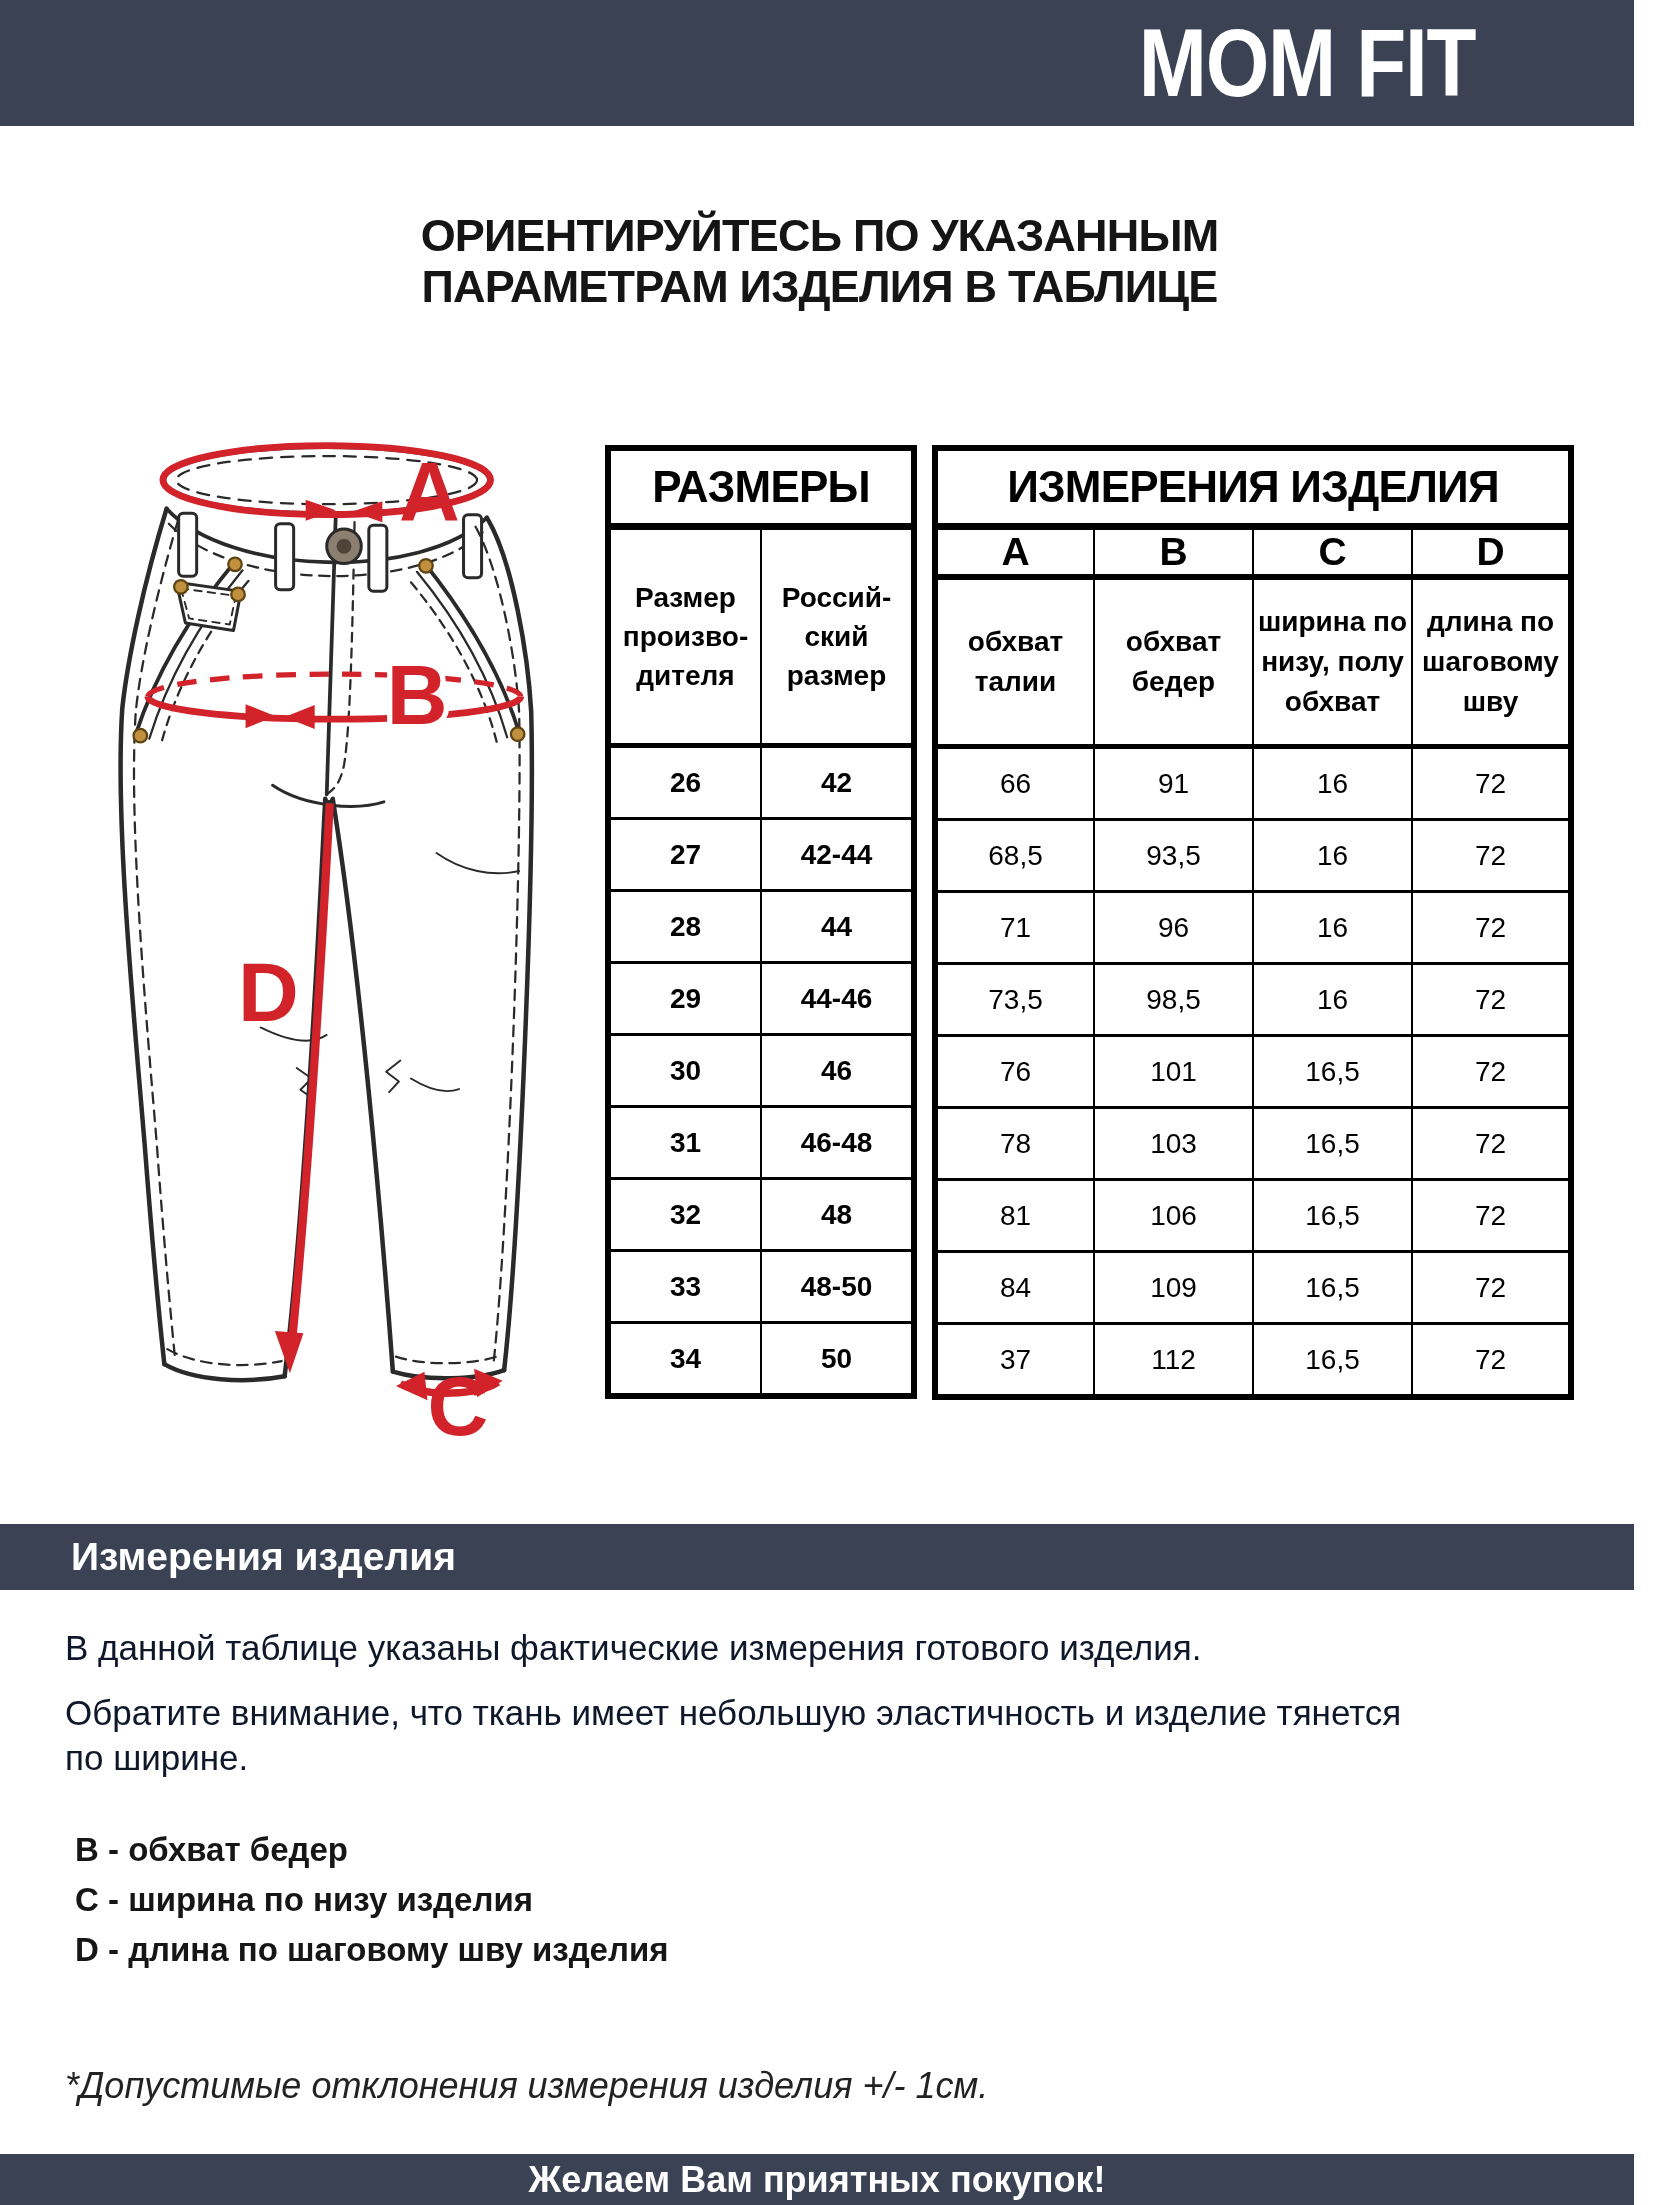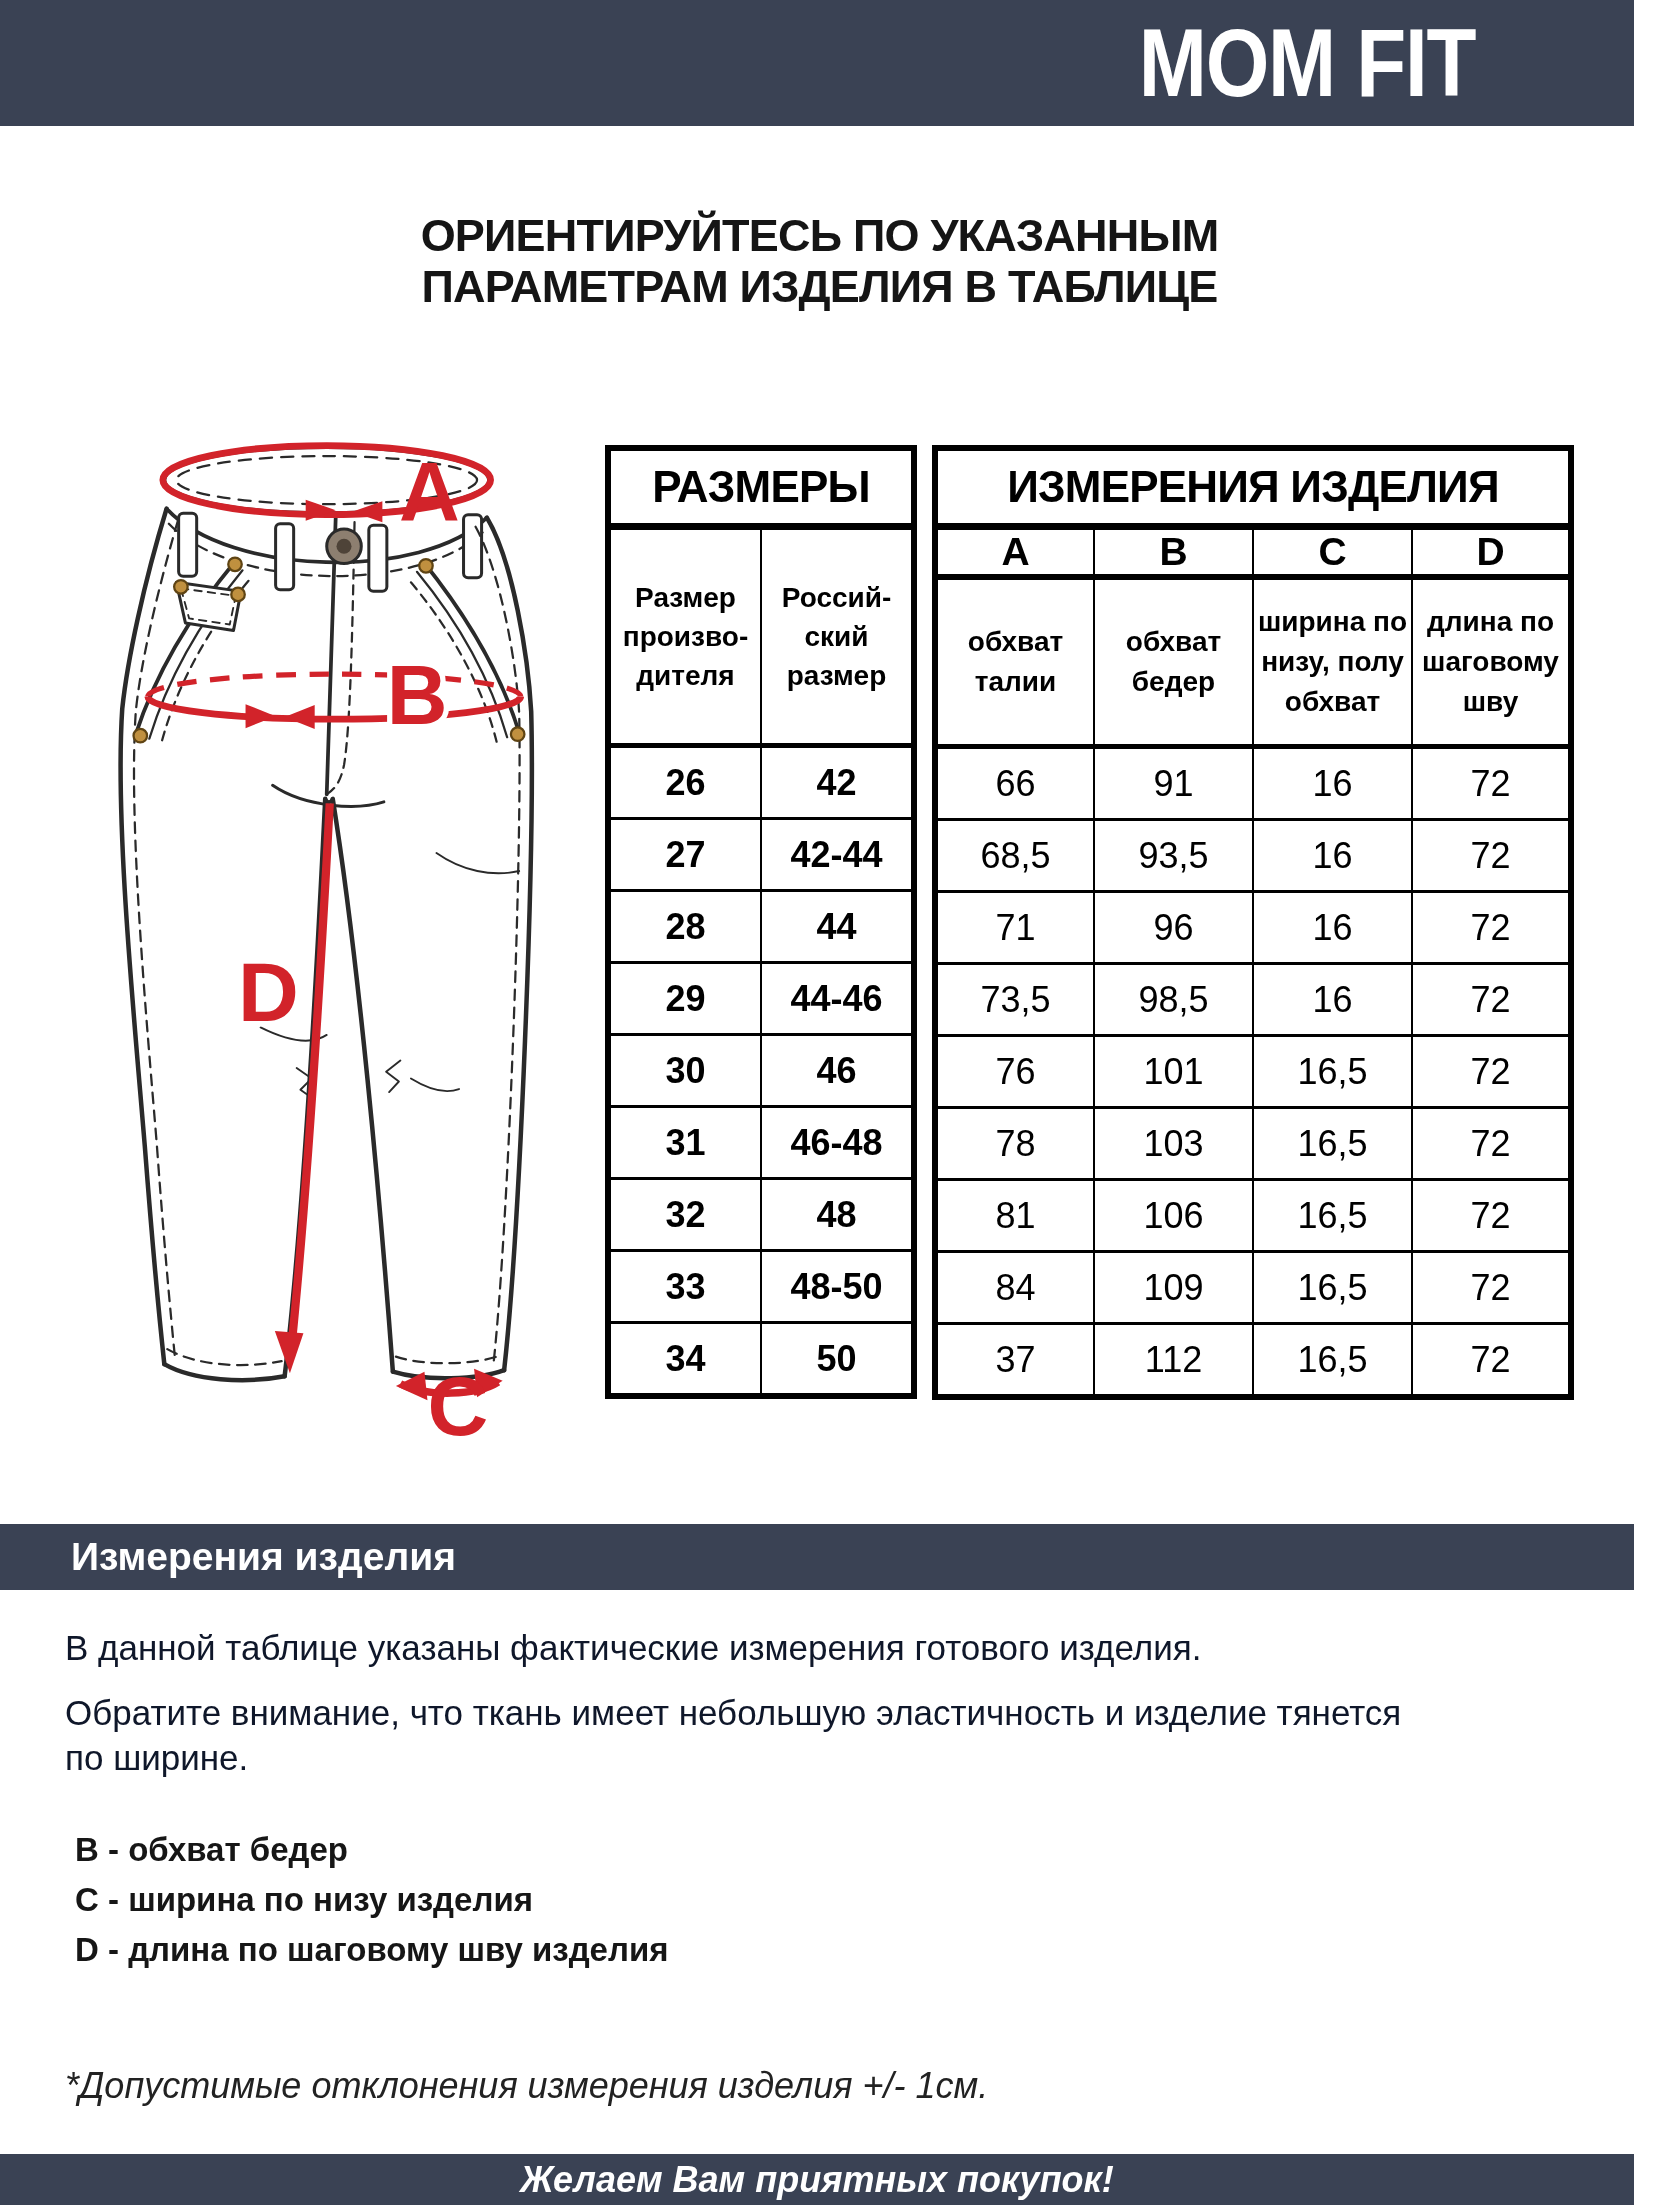--- a/index.html
+++ b/index.html
@@ -31,40 +31,40 @@
   .tables { position: absolute; left: 605px; top: 445px; display: flex; gap: 15px; align-items: flex-start; }
   table.tbl { border-collapse: collapse; table-layout: fixed; border: 6px solid #000; background: #fff; }
   .tbl th, .tbl td {
     border: 2.3px solid #000; padding: 0; margin: 0; text-align: center; vertical-align: middle;
     white-space: pre-line; color: #000; overflow: hidden;
   }
   .tbl tr.title th { height: 72px; font-size: 44px; font-weight: bold; border-bottom: 7.5px solid #000; letter-spacing: -0.8px; }
   .tbl-left tr.colheads td { height: 213px; font-size: 28px; line-height: 39px; font-weight: bold; border-bottom: 5.3px solid #000; }
   .tbl-right tr.letters td { height: 44px; font-size: 39px; font-weight: bold; border-bottom: 6.8px solid #000; }
   .tbl-right tr.descs td { height: 164px; font-size: 28px; line-height: 40px; font-weight: bold; border-bottom: 5.3px solid #000; }
-  .tbl tbody td { height: 69px; font-size: 36px; border-top: 3.8px solid #000; border-bottom: 3.8px solid #000; }
+  .tbl tbody td { height: 69px; font-size: 28px; border-top: 3.8px solid #000; border-bottom: 3.8px solid #000; }
   .tbl-left tbody td { font-weight: bold; }
 
   
   .section-bar { top: 1524px; height: 66px; display: flex; align-items: center; padding-left: 71px; }
   .section-bar span { color: #fff; font-size: 39px; font-weight: bold; }
 
   
   .notes { position: absolute; left: 65px; top: 1625px; width: 1548px; font-size: 35px; line-height: 45px; color: #0f172a; }
   .notes .p1 { margin: 0 0 19.5px 0; }
   .notes .p2 { margin: 0; }
 
   
   .legend { position: absolute; left: 75px; top: 1825px; font-size: 33px; line-height: 50px; font-weight: bold; color: #161616; }
 
   
   .disclaimer { position: absolute; left: 65px; top: 2065px; font-size: 36px; font-style: italic; color: #222; }
 
   
-  .footer-bar { top: 2154px; height: 51px; display: flex; align-items: center; justify-content: center; font-style: italic; }
+  .footer-bar { top: 2154px; height: 51px; display: flex; align-items: center; justify-content: center; }
   .footer-bar span { color: #fff; font-size: 36px; font-weight: bold; }
 </style>
 </head>
 <body>
 
 <div class="navy-bar top-bar">
   <span class="brand">MOM FIT</span>
 </div>
 
 <div class="heading">

